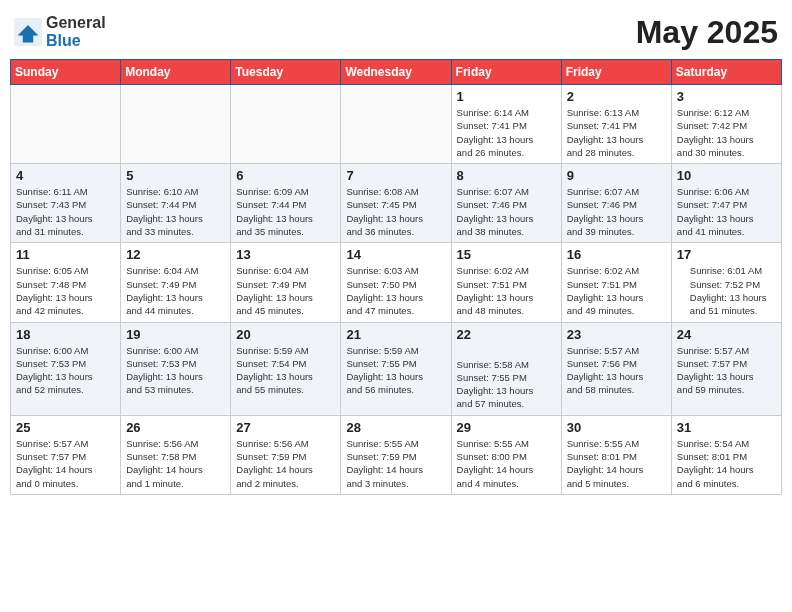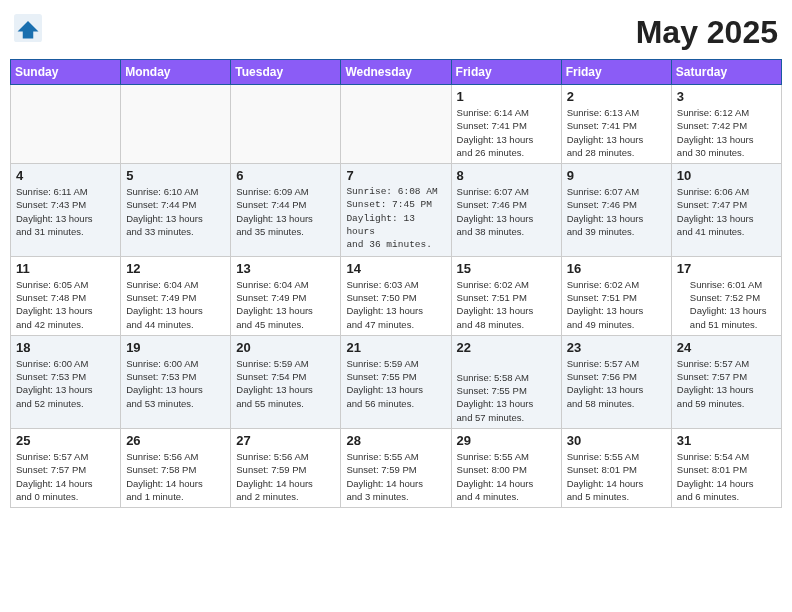--- a/index.html
+++ b/index.html
@@ -42,21 +42,21 @@
     .subtitle {
       font-size: 14px;
       color: #444;
     }
     .calendar {
       width: 100%;
       border-collapse: collapse;
       border: 1px solid #ccc;
     }
     .calendar th {
-      background-color: #8b5cf6;
+      background-color: #ef4444;
       color: #fff;
       font-size: 12px;
       font-weight: bold;
       padding: 5px 4px;
       text-align: left;
       border: 1px solid #1a5a9f;
     }
     .calendar td {
       vertical-align: top;
       padding: 4px 5px;
@@ -87,20 +87,24 @@
   </style>
 </head>
 <body>
 
 <div class="header-area">
   <div class="logo">
     <svg class="logo-icon" viewBox="0 0 32 32">
       <rect x="0" y="0" width="32" height="32" rx="3" fill="#1a6faf" opacity="0.1"></rect>
       <polygon points="4,20 16,8 28,20 22,20 22,28 10,28 10,20" fill="#1a6faf"></polygon>
     </svg>
+    <div class="logo-text">
+      <span style="font-size:16px;font-weight:bold;color:#333;">General</span>
+      <span style="font-size:16px;font-weight:bold;color:#1a6faf;">Blue</span>
+    </div>
   </div>
   <div class="title-area">
     <div class="month-title">May 2025</div>
   </div>
 </div>
 
 <table class="calendar">
   <thead>
     <tr>
     <th>Sunday</th>
@@ -157,21 +161,21 @@
         </td>
         <td>
           <div class="day-number">6</div>
           <div class="day-info" style="white-space: pre-line;">Sunrise: 6:09 AM
 Sunset: 7:44 PM
 Daylight: 13 hours
 and 35 minutes.</div>
         </td>
         <td>
           <div class="day-number">7</div>
-          <div class="day-info" style="white-space: pre-line; font-family: Liberation Mono, monospace;">Sunrise: 6:08 AM
+          <div class="day-info" style="white-space: pre-line;">Sunrise: 6:08 AM
 Sunset: 7:45 PM
 Daylight: 13 hours
 and 36 minutes.</div>
         </td>
         <td>
           <div class="day-number">8</div>
           <div class="day-info" style="white-space: pre-line;">Sunrise: 6:07 AM
 Sunset: 7:46 PM
 Daylight: 13 hours
 and 38 minutes.</div>

